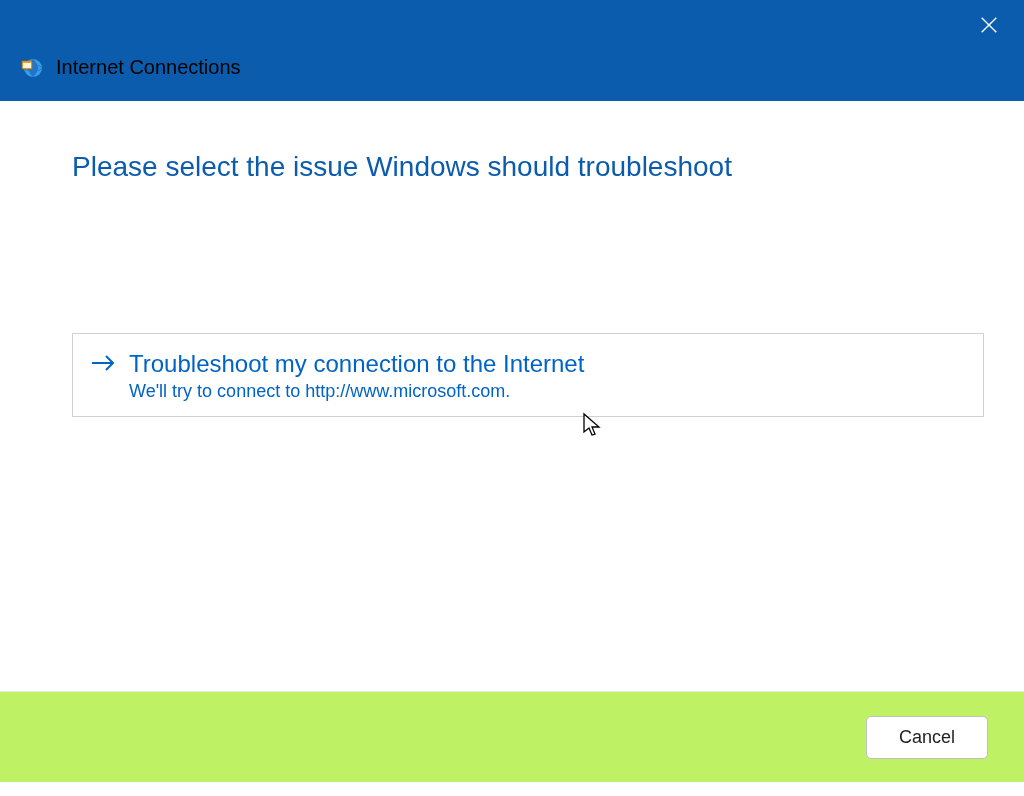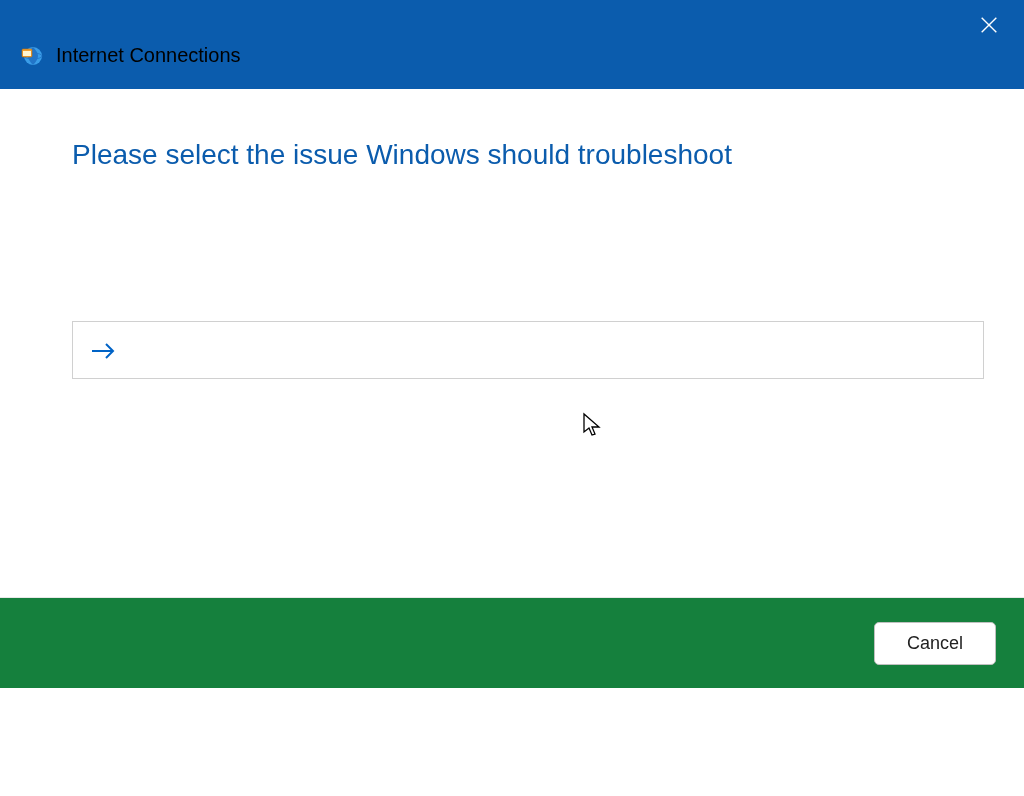--- a/index.html
+++ b/index.html
@@ -11,21 +11,21 @@
     body {
       font-family: "Segoe UI", Tahoma, Geneva, sans-serif;
       width: 1024px;
       height: 796px;
       background: #ffffff;
       overflow: hidden;
     }
     
     .titlebar {
       background: #0b5cad;
-      height: 89px;
+      height: 101px;
       position: relative;
       display: flex;
       align-items: flex-end;
       padding-left: 20px;
       padding-bottom: 22px;
     }
     
     .close-button {
       position: absolute;
       top: 8px;
@@ -61,21 +61,21 @@
     
     .titlebar-text {
       color: #000000;
       font-size: 20px;
       font-weight: 400;
     }
     
     .content-area {
       background: #ffffff;
       padding: 50px 40px 0 72px;
-      height: 508px;
+      height: 590px;
     }
     
     .main-heading {
       color: #0b5cad;
       font-size: 28px;
       font-weight: 400;
       margin-bottom: 150px;
     }
     
     .option-item {
@@ -131,27 +131,27 @@
       left: 582px;
       pointer-events: none;
     }
     
     .cursor-overlay svg {
       width: 20px;
       height: 26px;
     }
     
     .footer {
-      background: #15803d;
+      background: #bef264;
       height: 91px;
       border-top: 1px solid #e8e8e8;
       display: flex;
       align-items: center;
       justify-content: flex-end;
-      padding-right: 28px;
+      padding-right: 36px;
     }
     
     .cancel-button {
       background: #ffffff;
       border: 1px solid #c0c0c0;
       border-radius: 5px;
       padding: 10px 32px;
       font-size: 18px;
       font-family: inherit;
       cursor: pointer;
@@ -187,20 +187,24 @@
 <div class="content-area">
   <h1 class="main-heading">Please select the issue Windows should troubleshoot</h1>
 
   <div class="option-item highlighted">
     <div class="arrow-icon">
       <svg viewBox="0 0 24 18" fill="none">
         <line x1="1" y1="9" x2="22" y2="9" stroke="#0063c6" stroke-width="2"></line>
         <polyline points="15,2 22,9 15,16" stroke="#0063c6" stroke-width="2" fill="none"></polyline>
       </svg>
     </div>
+    <div class="option-text-group">
+      <span class="option-title">Troubleshoot my connection to the Internet</span>
+      <span class="option-subtitle">We'll try to connect to http://www.microsoft.com.</span>
+    </div>
   </div>
 
 </div>
 
 <div class="cursor-overlay">
   <svg viewBox="0 0 20 26">
     <path d="M2 2 L2 20 L7 16 L10 23 L13 22 L10 15 L17 15 Z" fill="white" stroke="black" stroke-width="1.3"></path>
   </svg>
 </div>
 

